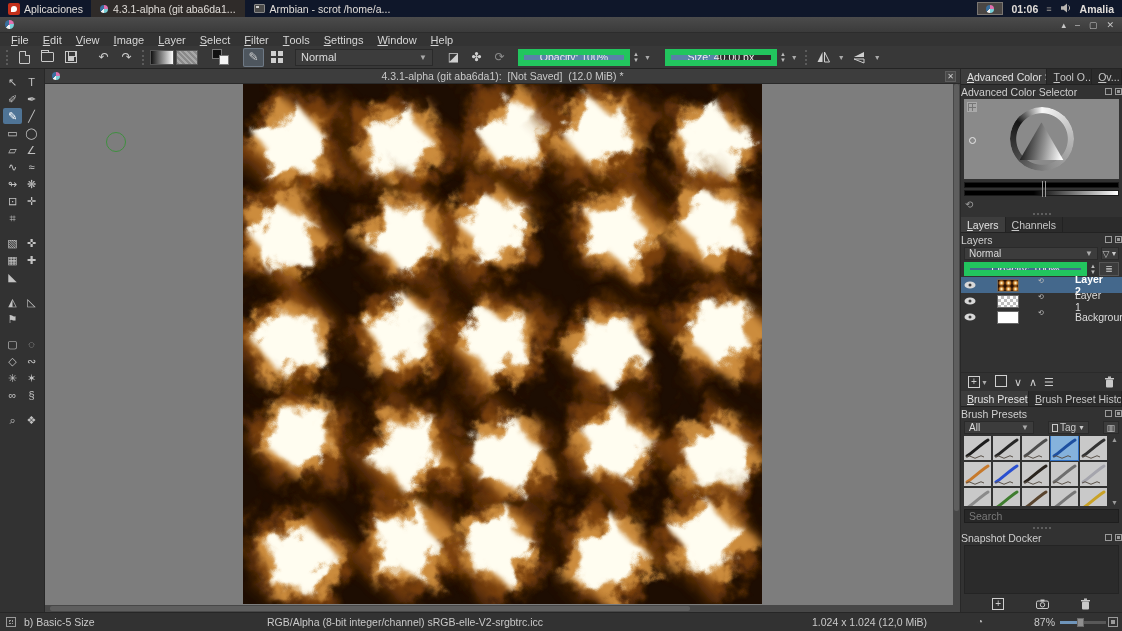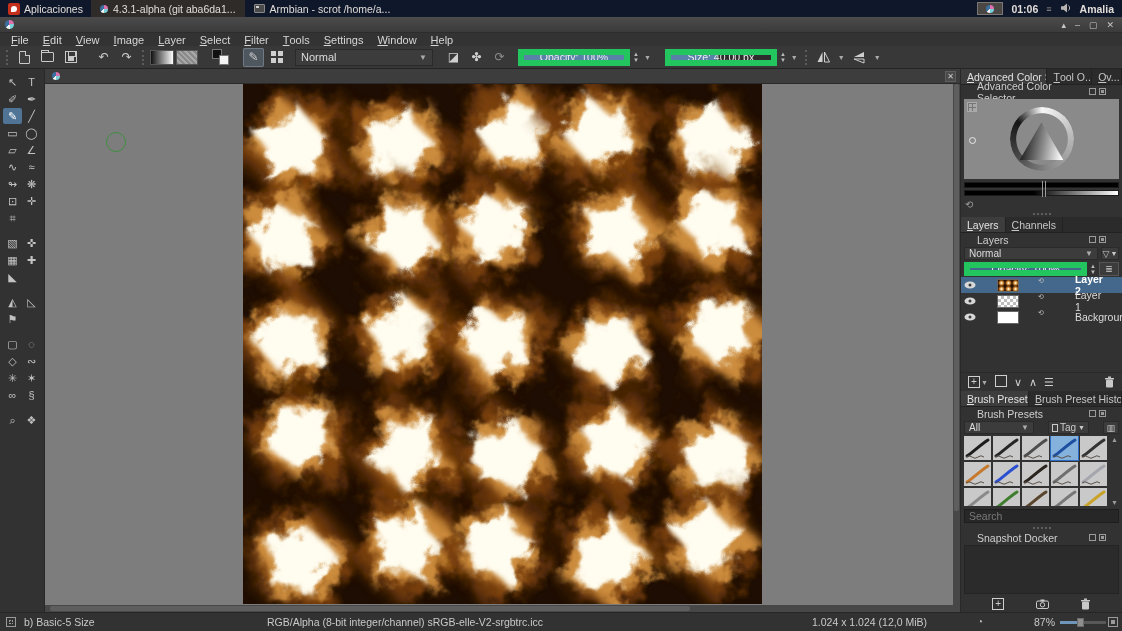--- a/index.html
+++ b/index.html
@@ -83,21 +83,21 @@
   .vscroll{position:absolute;right:0;top:0;bottom:0;width:7px;background:#474747;}
   .vscroll .handle{position:absolute;top:0;left:1px;right:1px;height:82%;background:#5e5e5e;border-radius:2px;}
   .hscroll{height:7px;background:#474747;position:relative;flex:none;}
   .hscroll .handle{position:absolute;left:5px;top:1px;height:5px;width:640px;background:#5e5e5e;border-radius:2px;}
 
   
   .dockers{width:162px;background:#323232;border-left:1px solid #282828;display:flex;flex-direction:column;font-size:10.5px;}
   .docktabs{display:flex;height:16px;background:#2b2b2b;border-bottom:1px solid #222;flex:none;}
   .dtab{padding:0 6px;display:flex;align-items:center;color:#c6c6c6;border-right:1px solid #222;white-space:nowrap;overflow:hidden;}
   .dtab.active{background:#3d3d3d;color:#e2e2e2;}
-  .dockhead{height:13px;display:flex;align-items:center;padding:0 16px;color:#cfcfcf;flex:none;}
+  .dockhead{height:13px;display:flex;align-items:center;padding:0 0;color:#cfcfcf;flex:none;}
   .dockhead .hicons{margin-left:auto;display:flex;gap:3px;}
   .hic{width:7px;height:7px;border:1px solid #9a9a9a;}
   .hic.x{position:relative;}
   .hic.x:after{content:"";position:absolute;inset:1px;background:#9a9a9a;}
 
   .acs-body{margin:1px 3px;background:#8a8a8a;height:80px;position:relative;flex:none;}
   .acs-ring{position:absolute;left:50%;top:50%;transform:translate(-50%,-50%);width:64px;height:64px;border-radius:50%;
     background:conic-gradient(from 0deg,#f7f7f7,#bdbdbd 22%,#8d8d8d 45%,#474747 65%,#151515 85%,#f7f7f7);
     -webkit-mask:radial-gradient(circle,transparent 56%,#000 58%);mask:radial-gradient(circle,transparent 56%,#000 58%);}
   .acs-tri{position:absolute;left:50%;top:50%;transform:translate(-50%,-44%);width:44px;height:38px;
@@ -355,20 +355,21 @@
           <span class="tool">§</span>
           <span class="toolspacer"></span>
           <span class="tool">⌕</span>
           <span class="tool">❖</span>
         </div>
     </div>
 
     <div class="canvasarea">
       <div class="doctab">
         <span class="krita-dot small"></span>
+        <span class="doctitle">4.3.1-alpha (git aba6da1):  [Not Saved]  (12.0 MiB) *</span>
         <span class="docclose">✕</span>
       </div>
       <div class="viewport">
         <div id="canvas-img"><svg width="519" height="520" viewBox="0 0 519 520">
               <defs>
                 <filter id="fHalo" x="-60%" y="-60%" width="220%" height="220%">
                   <feTurbulence type="fractalNoise" baseFrequency="0.05" numOctaves="3" seed="4" result="n"></feTurbulence>
                   <feGaussianBlur in="SourceGraphic" stdDeviation="8" result="b"></feGaussianBlur>
                   <feDisplacementMap in="b" in2="n" scale="34"></feDisplacementMap>
                 </filter>

